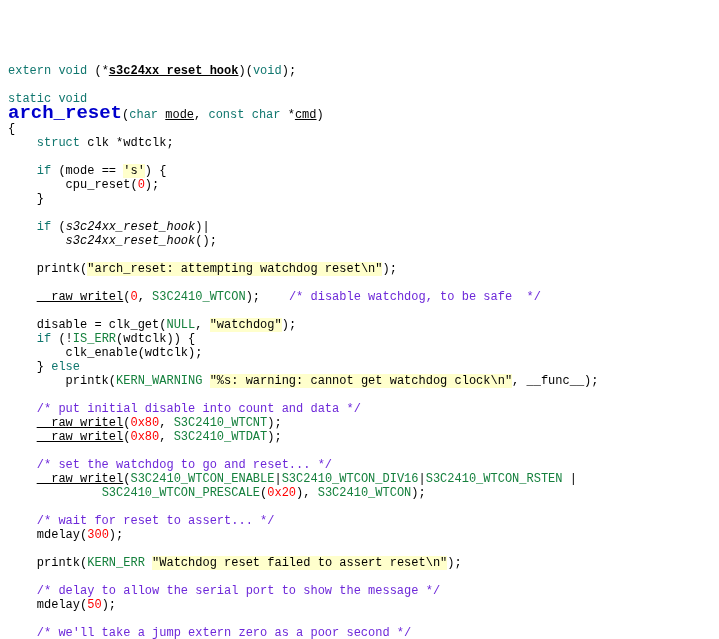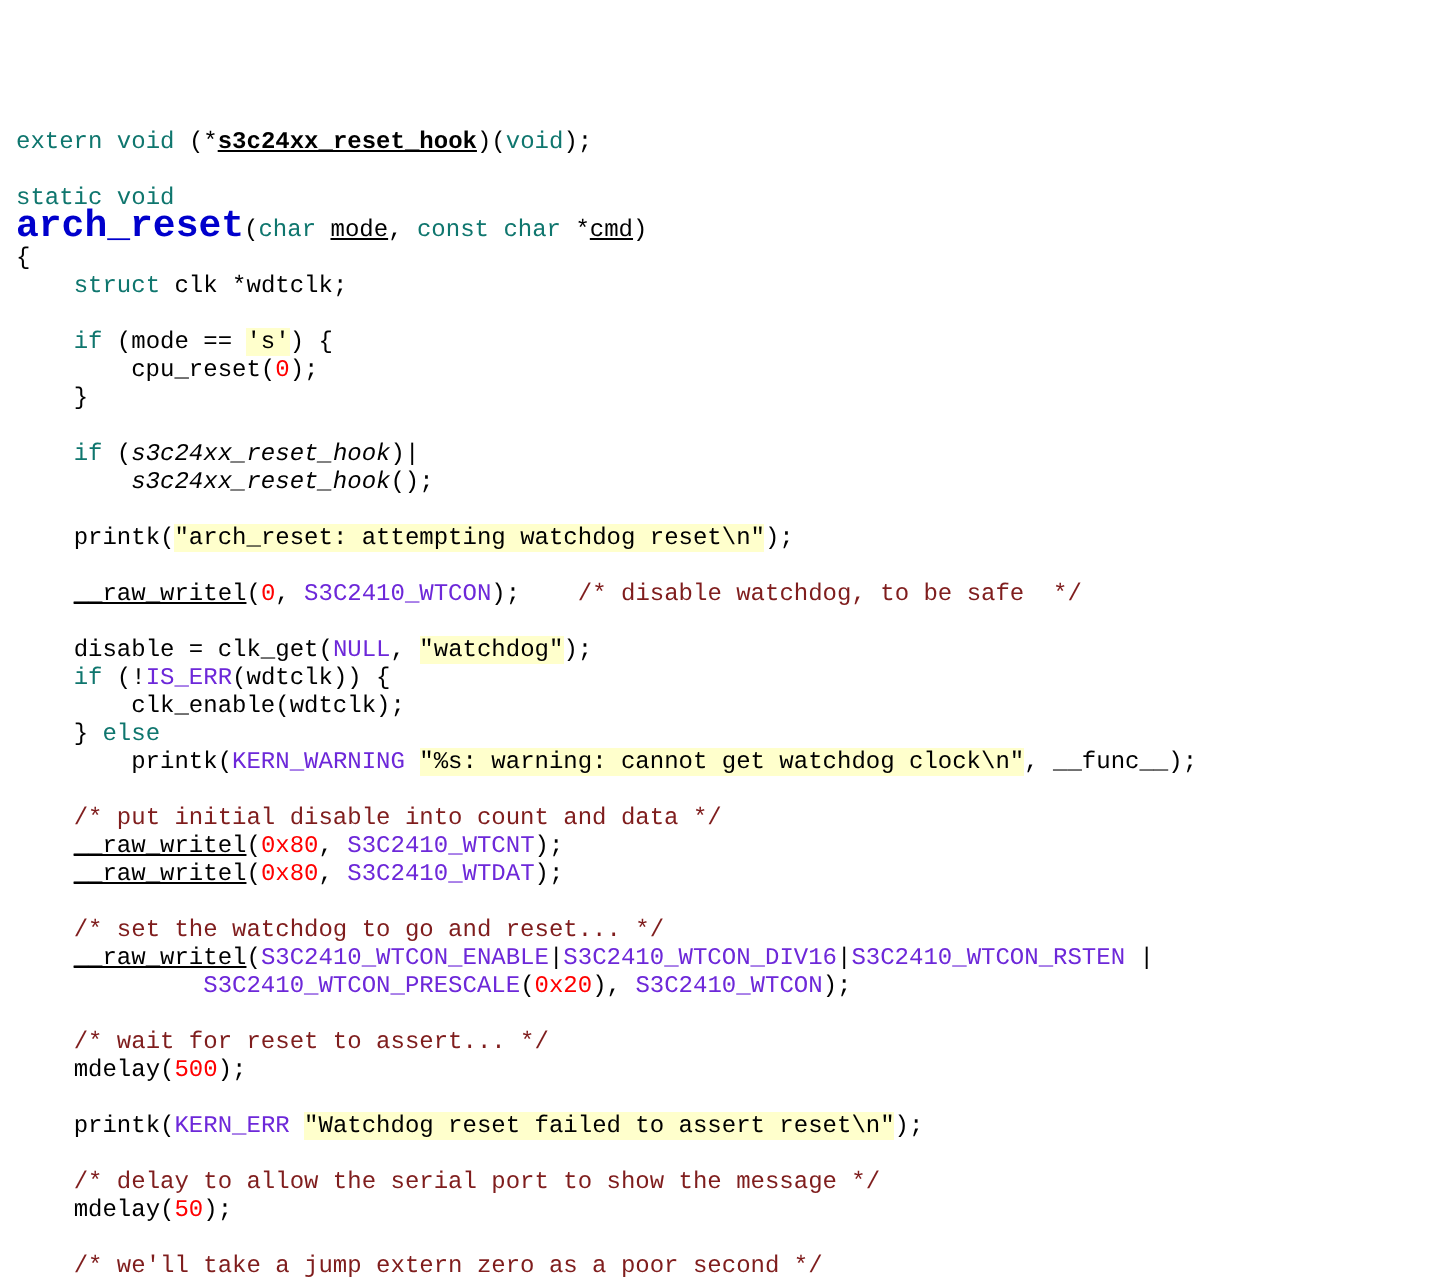--- a/index.html
+++ b/index.html
@@ -10,23 +10,23 @@
     line-height: 14px;
     background: #ffffff;
     color: #000000;
     white-space: pre;
     width: 719px;
     box-sizing: border-box;
   }
   .kw   { color: #0f766e; }            
   .str  { color: #000000; background: #ffffcc; }  
   .num  { color: #ff0000; }            
-  .com  { color: #7f1d1d; }            
+  .com  { color: #6d28d9; }            
   .func { color: #000000; font-weight: bold; }
-  .macro{ color: #6d28d9; }
+  .macro{ color: #15803d; }
   .decl { text-decoration: underline; }
   .big  { color: #0000cc; font-weight: bold; font-size: 19px; }
   .caret{ color: #000000; }
 </style>
 </head>
 <body>
 
 
 
 <div><span class="kw">extern</span> <span class="kw">void</span> <span>(*</span><span class="func decl">s3c24xx_reset_hook</span><span>)(</span><span class="kw">void</span><span>);</span>
@@ -55,21 +55,21 @@
 
     <span class="com">/* put initial disable into count and data */</span>
     <span class="decl">__raw_writel</span><span>(</span><span class="num">0x80</span><span>, </span><span class="macro">S3C2410_WTCNT</span><span>);</span>
     <span class="decl">__raw_writel</span><span>(</span><span class="num">0x80</span><span>, </span><span class="macro">S3C2410_WTDAT</span><span>);</span>
 
     <span class="com">/* set the watchdog to go and reset... */</span>
     <span class="decl">__raw_writel</span><span>(</span><span class="macro">S3C2410_WTCON_ENABLE</span><span>|</span><span class="macro">S3C2410_WTCON_DIV16</span><span>|</span><span class="macro">S3C2410_WTCON_RSTEN</span><span> |</span>
              <span class="macro">S3C2410_WTCON_PRESCALE</span><span>(</span><span class="num">0x20</span><span>), </span><span class="macro">S3C2410_WTCON</span><span>);</span>
 
     <span class="com">/* wait for reset to assert... */</span>
-    <span>mdelay</span><span>(</span><span class="num">500</span><span>);</span>
+    <span>mdelay</span><span>(</span><span class="num">300</span><span>);</span>
 
     <span>printk</span><span>(</span><span class="macro">KERN_ERR</span><span> </span><span class="str">"Watchdog reset failed to assert reset\n"</span><span>);</span>
 
     <span class="com">/* delay to allow the serial port to show the message */</span>
     <span>mdelay</span><span>(</span><span class="num">50</span><span>);</span>
 
     <span class="com">/* we'll take a jump extern zero as a poor second */</span>
     
 </div>
 

